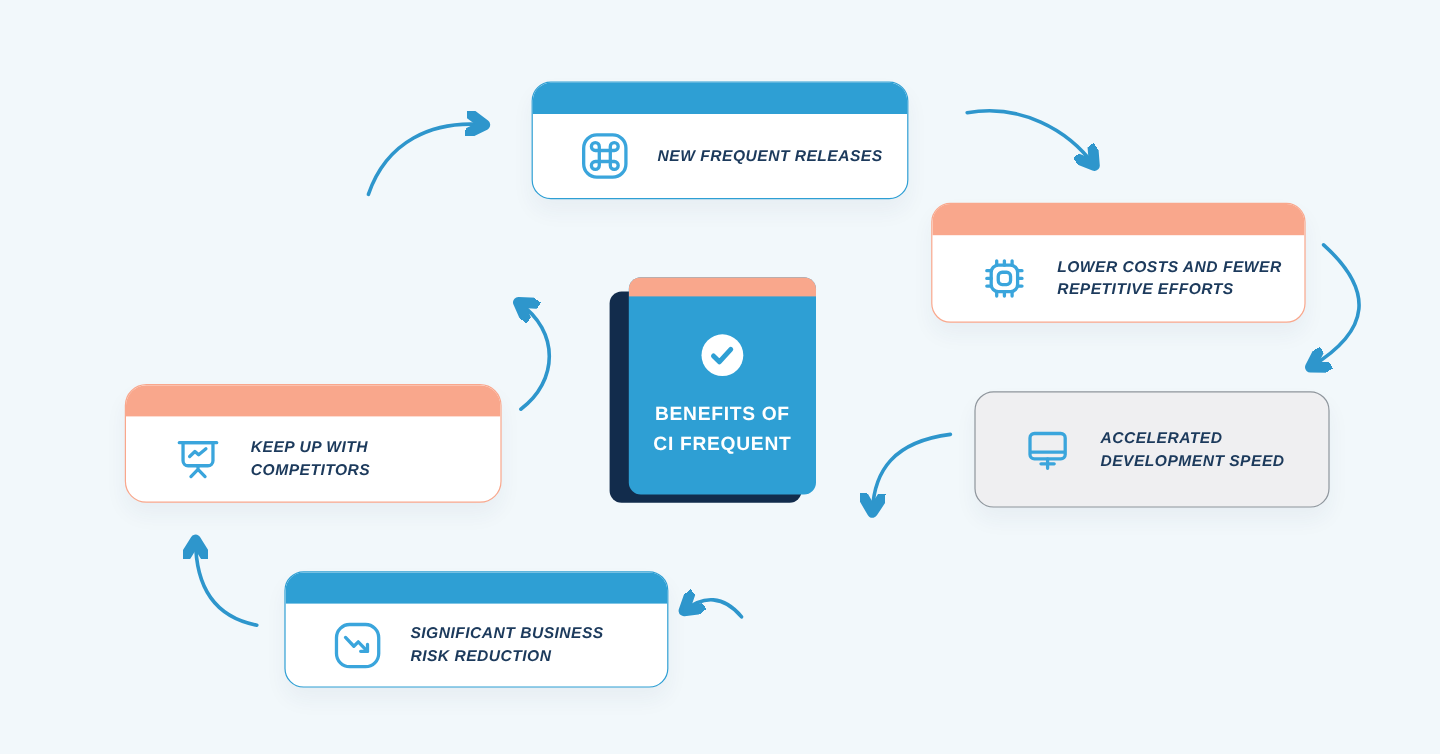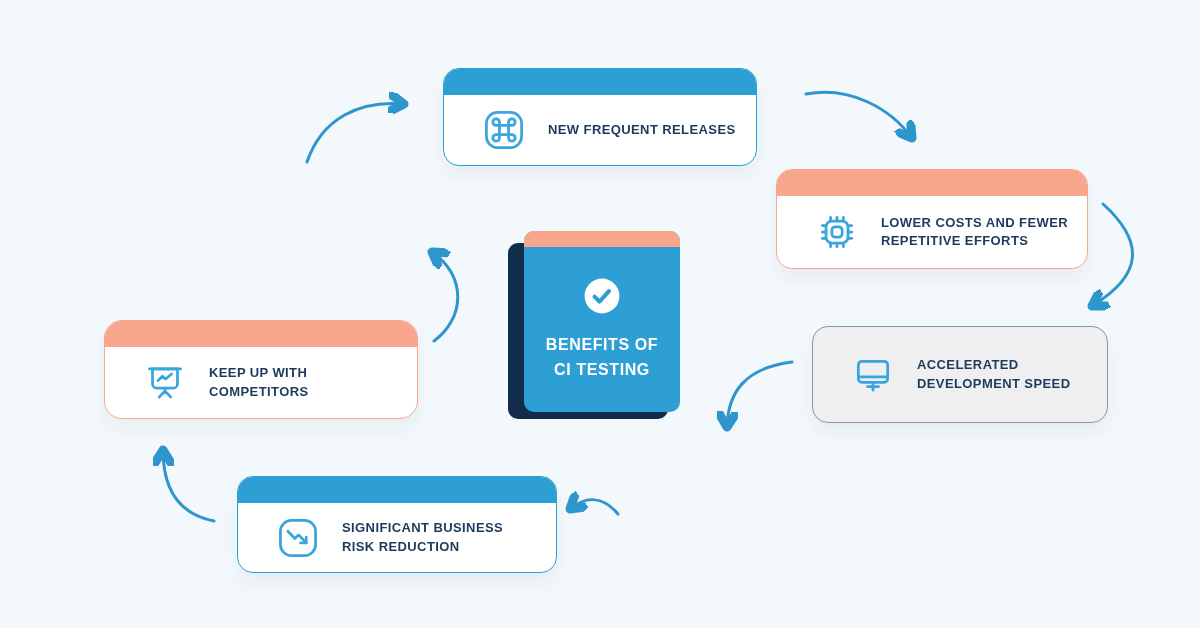--- a/index.html
+++ b/index.html
@@ -8,21 +8,21 @@
     --white-border:#9aa3ab; --icon-blue:#3aa5dc; --arrow:#2e96cc; --white:#ffffff;
   }
   *{margin:0;padding:0;box-sizing:border-box;}
   html,body{width:1200px;height:628px;}
   body{font-family:"Liberation Sans",sans-serif;background:var(--bg);overflow:hidden;}
   .canvas{position:relative;width:1200px;height:628px;background:var(--bg);}
   .arrows{position:absolute;left:0;top:0;pointer-events:none;}
   .arrows path{fill:none;stroke:var(--arrow);stroke-width:3;stroke-linecap:round;}
   #ah path{stroke:var(--arrow);}
   .card{position:absolute;border-radius:16px;border:1.5px solid;display:flex;flex-direction:column;
-        background:var(--white);box-shadow:0 10px 18px rgba(30,60,90,0.05);overflow:hidden;}
+        background:var(--white);box-shadow:0 10px 18px rgba(30,60,90,0.05);overflow:hidden;font-style:italic;}
   .card-header{height:26px;flex:none;}
   .card-body{flex:1;display:flex;align-items:center;padding:0 16px 0 38px;gap:22px;}
   .v-blue{border-color:var(--blue);}
   .v-blue .card-header{background:var(--blue);}
   .v-salmon{border-color:var(--salmon);}
   .v-salmon .card-header{background:var(--salmon);}
   .v-gray{border-color:var(--gray-border);background:var(--gray-bg);}
   .v-white{border-color:var(--white-border);background:var(--white);}
   .card-label{font-size:13px;font-weight:bold;line-height:1.42;letter-spacing:.4px;
               color:var(--navy);white-space:pre-line;text-transform:uppercase;}
@@ -140,18 +140,18 @@
     <div class="book-front">
       <div class="book-top"></div>
       <div class="book-content">
         <span>
           <svg width="38" height="38" viewBox="0 0 24 24">
             <circle cx="12" cy="12" r="11" fill="#ffffff"></circle>
             <path d="M7.3 12.4 l3.1 3.1 6 -6.6" stroke="#2e9fd4" stroke-width="2.6" fill="none" stroke-linecap="round" stroke-linejoin="round"></path>
           </svg>
         </span>
         <div class="book-title">BENEFITS OF
-CI TESTING</div>
+CI FREQUENT</div>
       </div>
     </div>
   </div>
 
 </div>
 
 </body></html>

